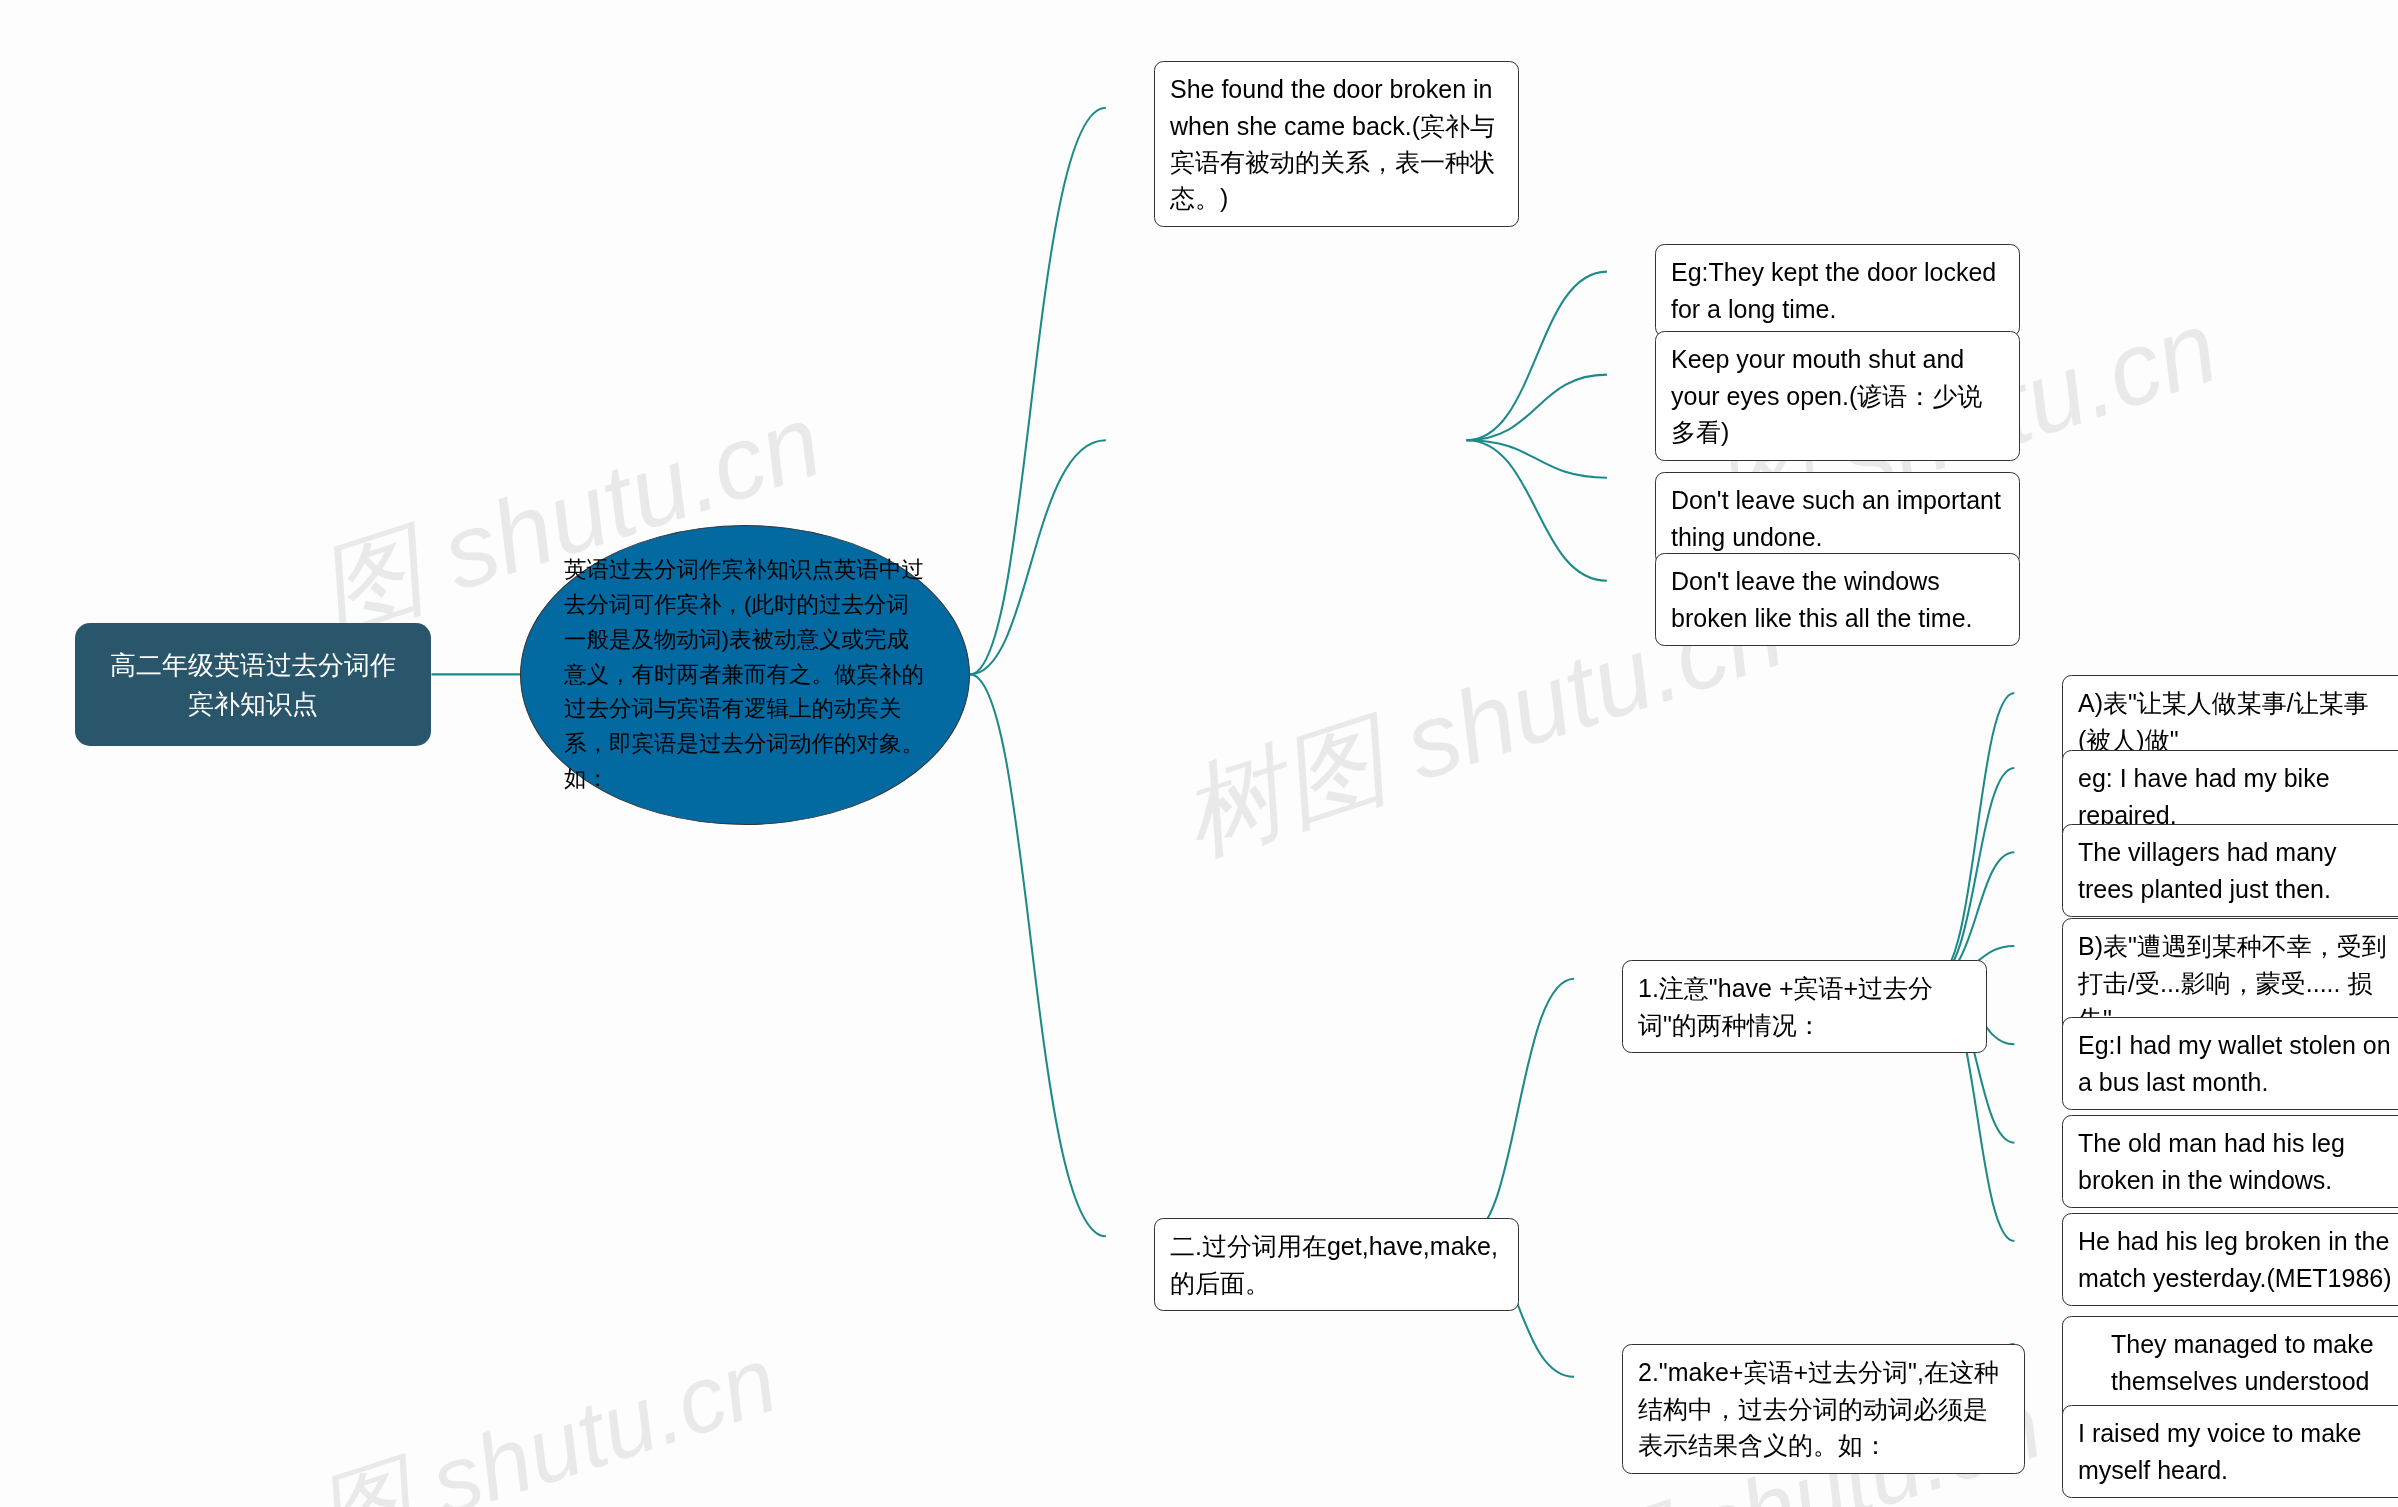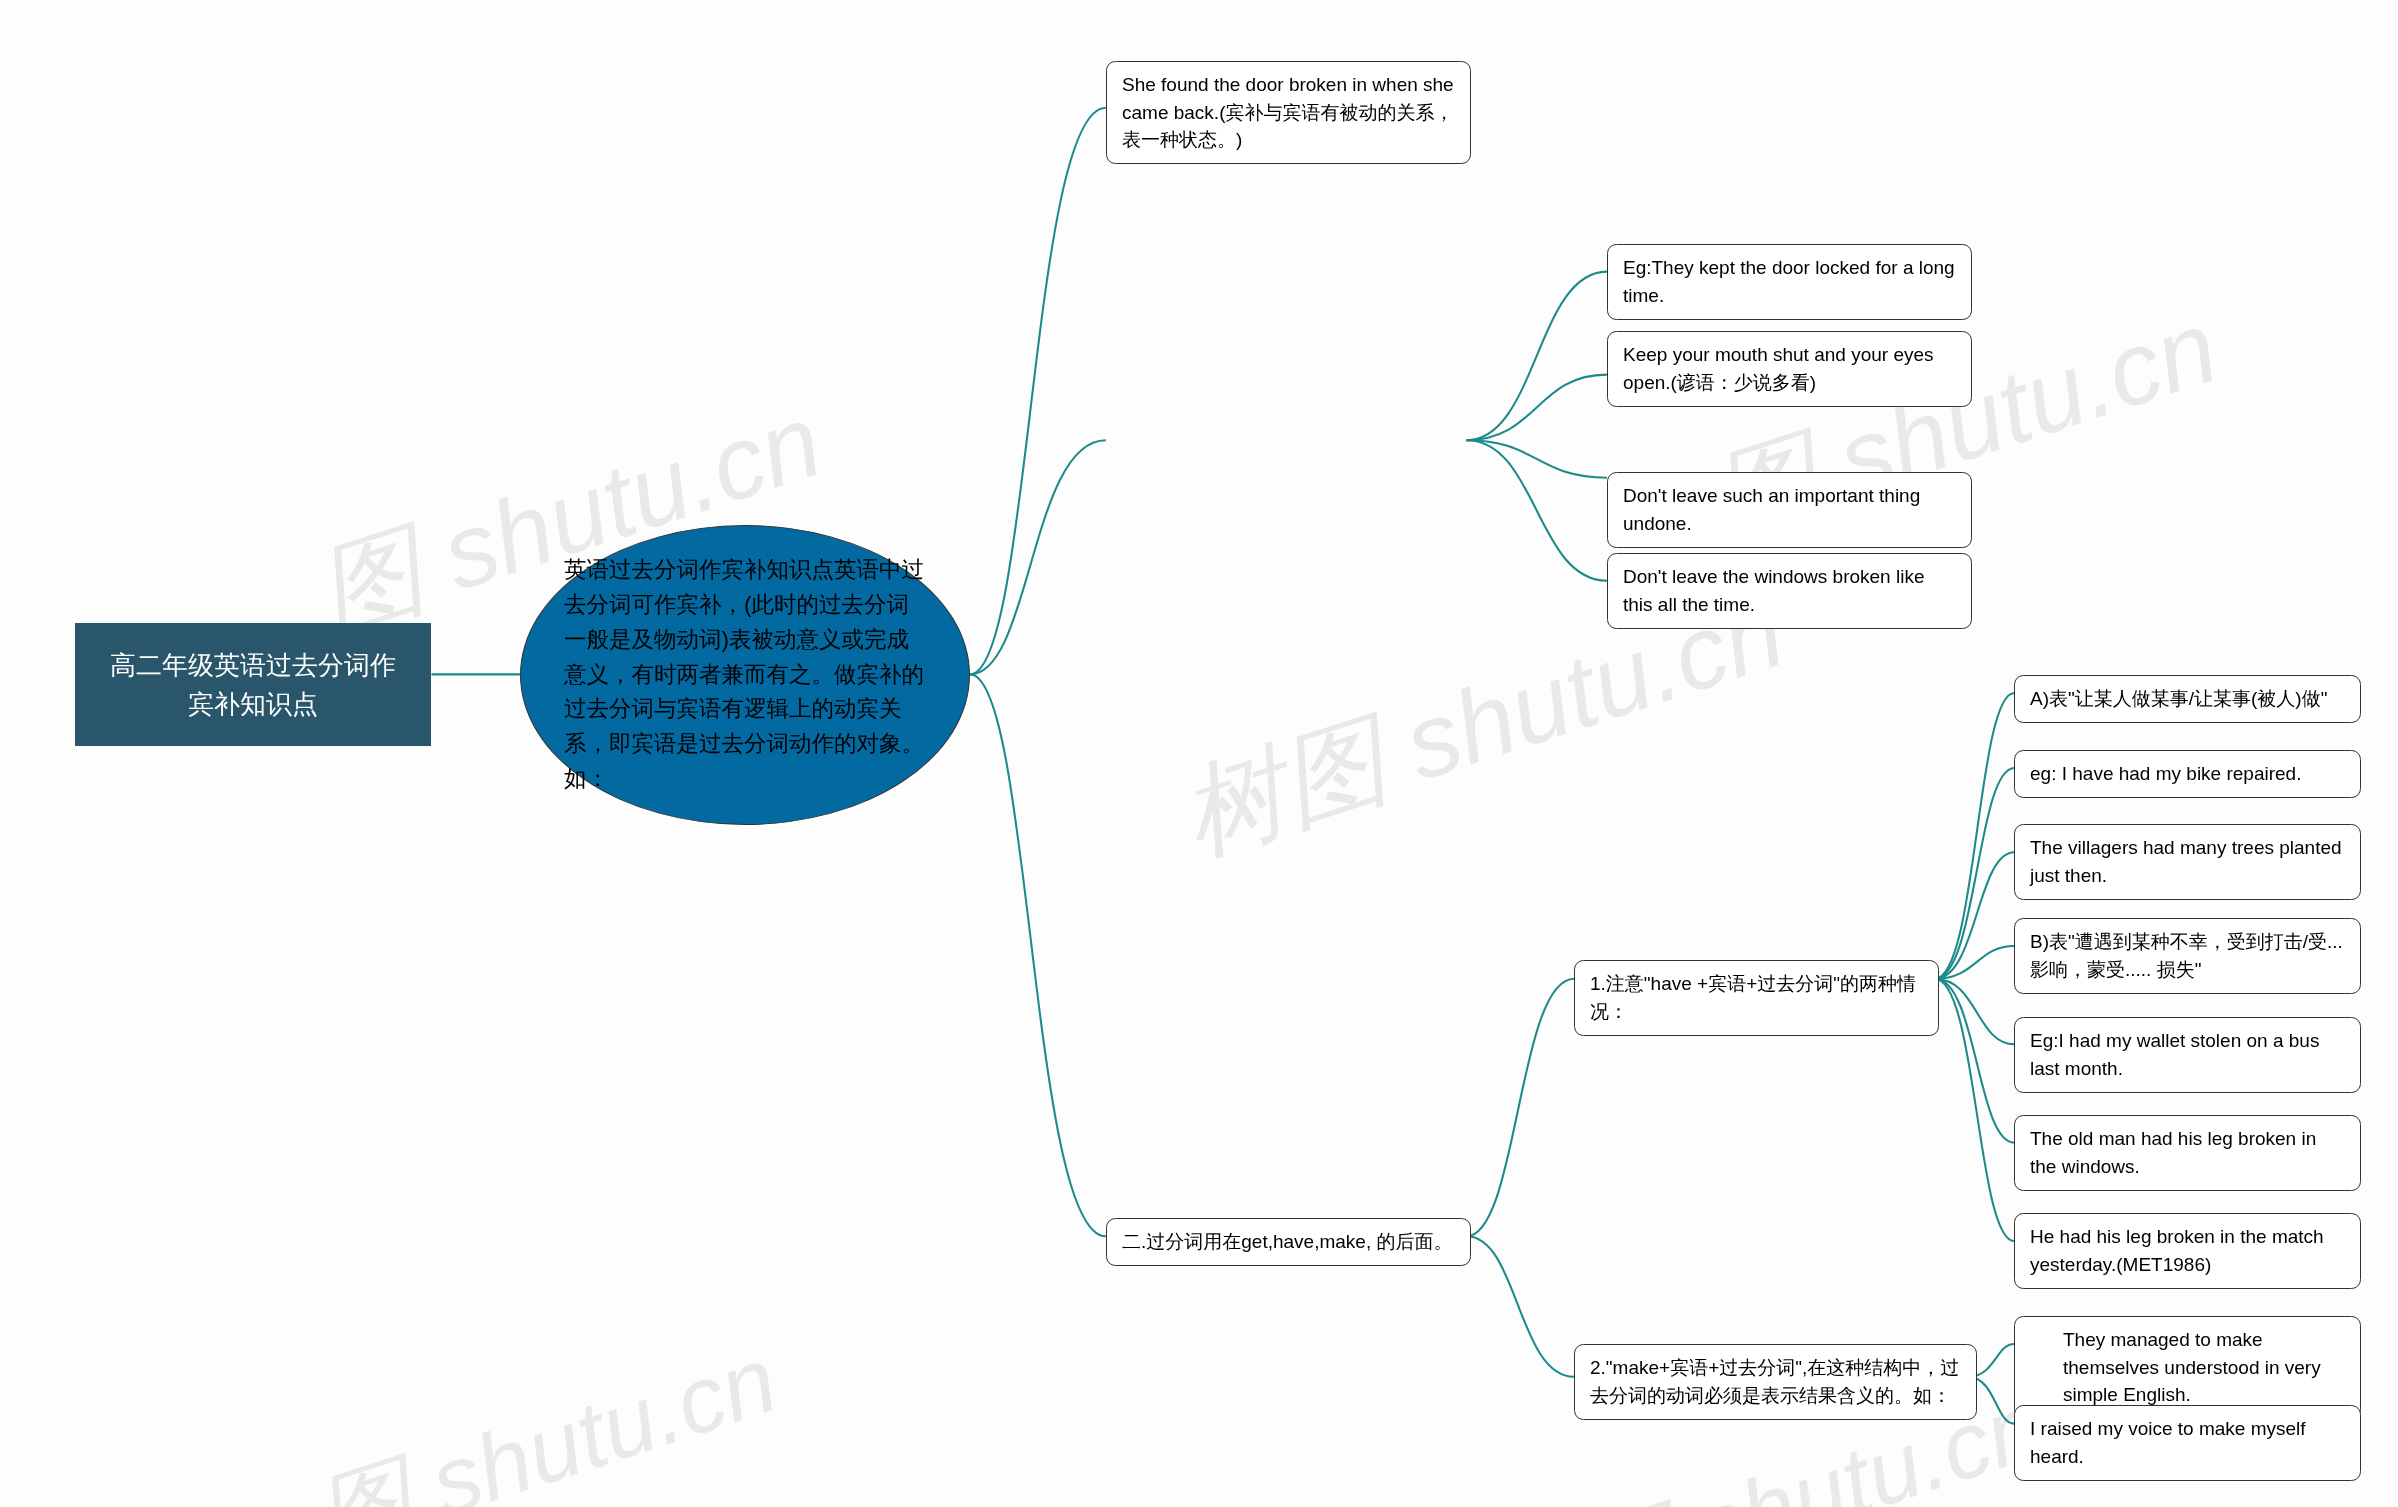--- a/index.html
+++ b/index.html
@@ -8,37 +8,37 @@
   .canvas { position: relative; width: 2399px; height: 1507px; }
 
   
   .wm { position: absolute; color: rgba(0,0,0,0.08); font-size: 103px; font-style: italic; font-weight: 400; transform: rotate(-18deg); pointer-events: none; user-select: none; white-space: nowrap; }
   .wm.small { font-size: 94px; }
 
   
   .node { position: absolute; font-size: 20.6px; line-height: 1.45; }
 
   .root {
-    background: #29566b; color: #fff; border-radius: 0;
+    background: #29566b; color: #fff; border-radius: 15px;
     padding: 22.5px 24px; width: 356px; text-align: center;
     font-size: 26px; line-height: 1.5;
   }
 
   .intro {
     border: 1.9px solid #333; border-radius: 50% / 50%;
     padding: 37px 43px; width: 450px; height: 300px;
     display: flex; align-items: center; justify-content: center;
     background: #0369a1; font-size: 22.5px; line-height: 1.55;
     text-align: left;
   }
   .intro-inner { width: 100%; }
 
   .box {
     border: 1.9px solid #333; border-radius: 9.4px;
-    background: #fff; padding: 9.4px 15px; font-size: 19px;
+    background: #fff; padding: 9.4px 15px; font-size: 25px; margin-left: 48px;
   }
   .box.w360 { width: 347px; }
   .box.w380 { width: 365px; }
   .box.w420 { width: 403px; }
 
   
   svg.links { position: absolute; left: 0; top: 0; width: 2399px; height: 1507px; pointer-events: none; }
   svg.links path { fill: none; stroke: #1d8a8a; stroke-width: 2.2; }
 
 </style>

